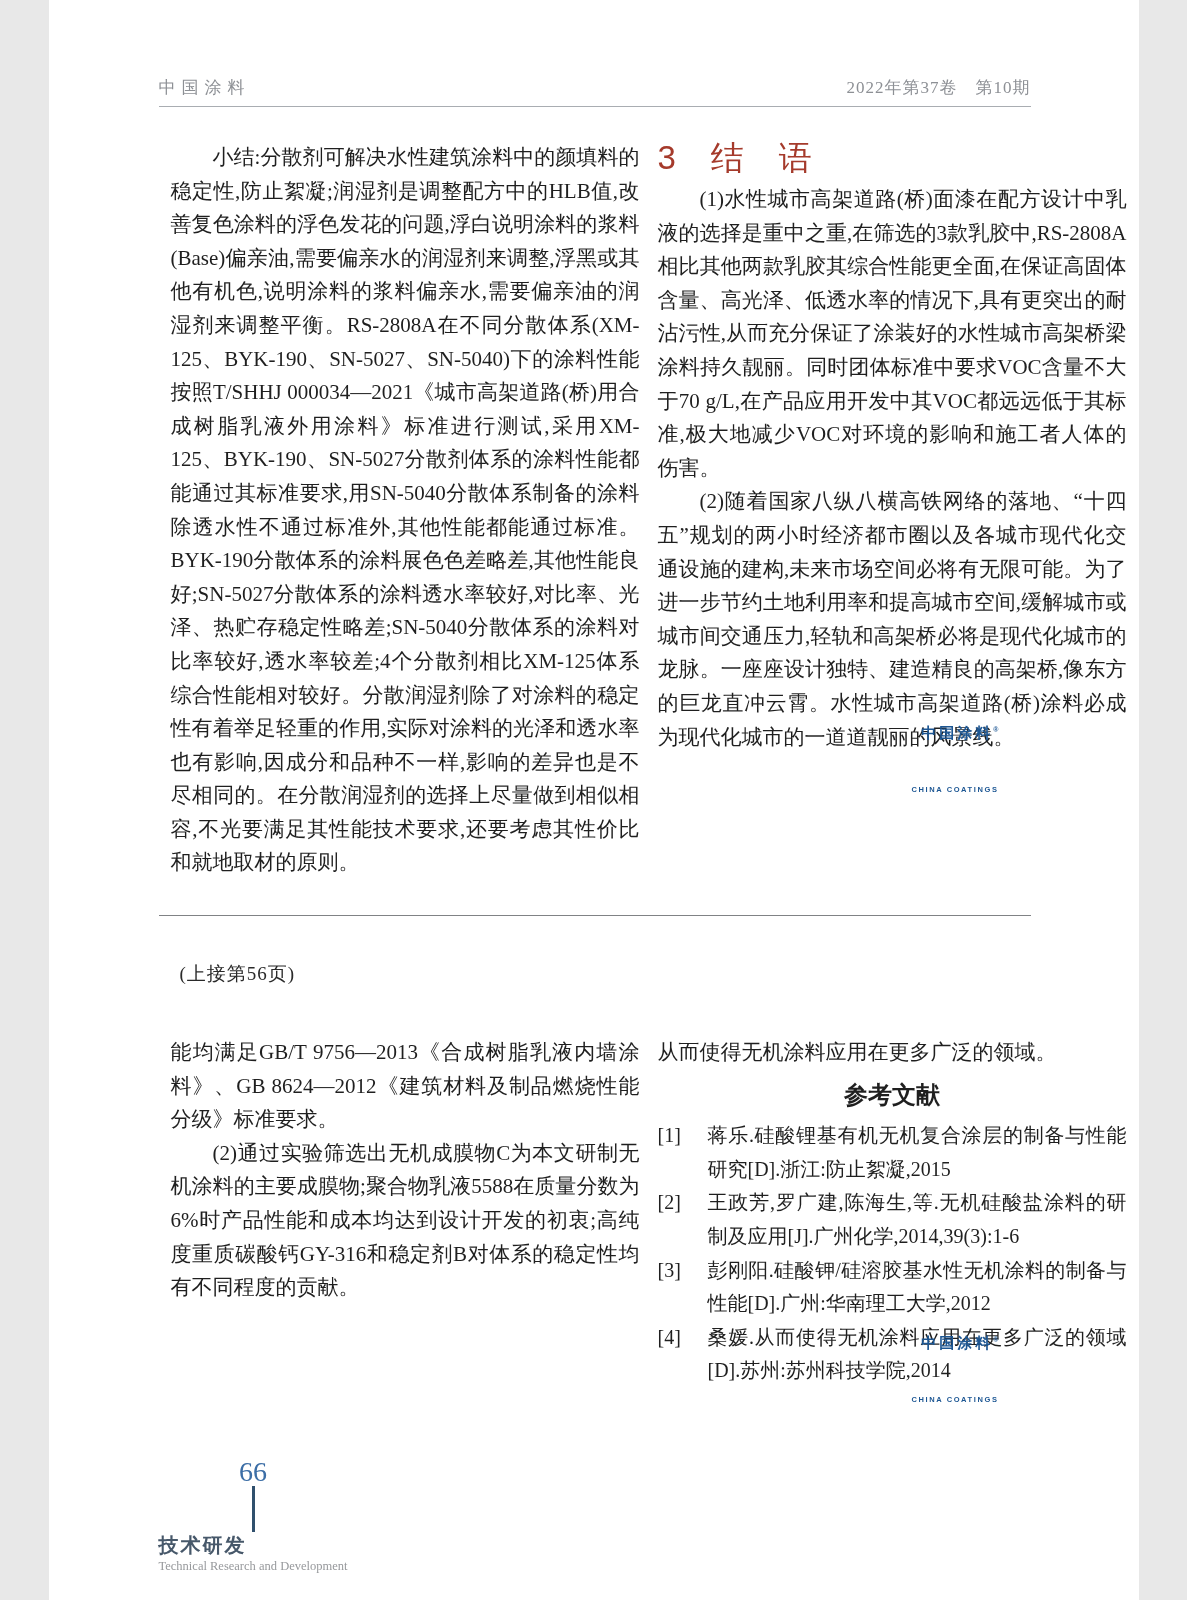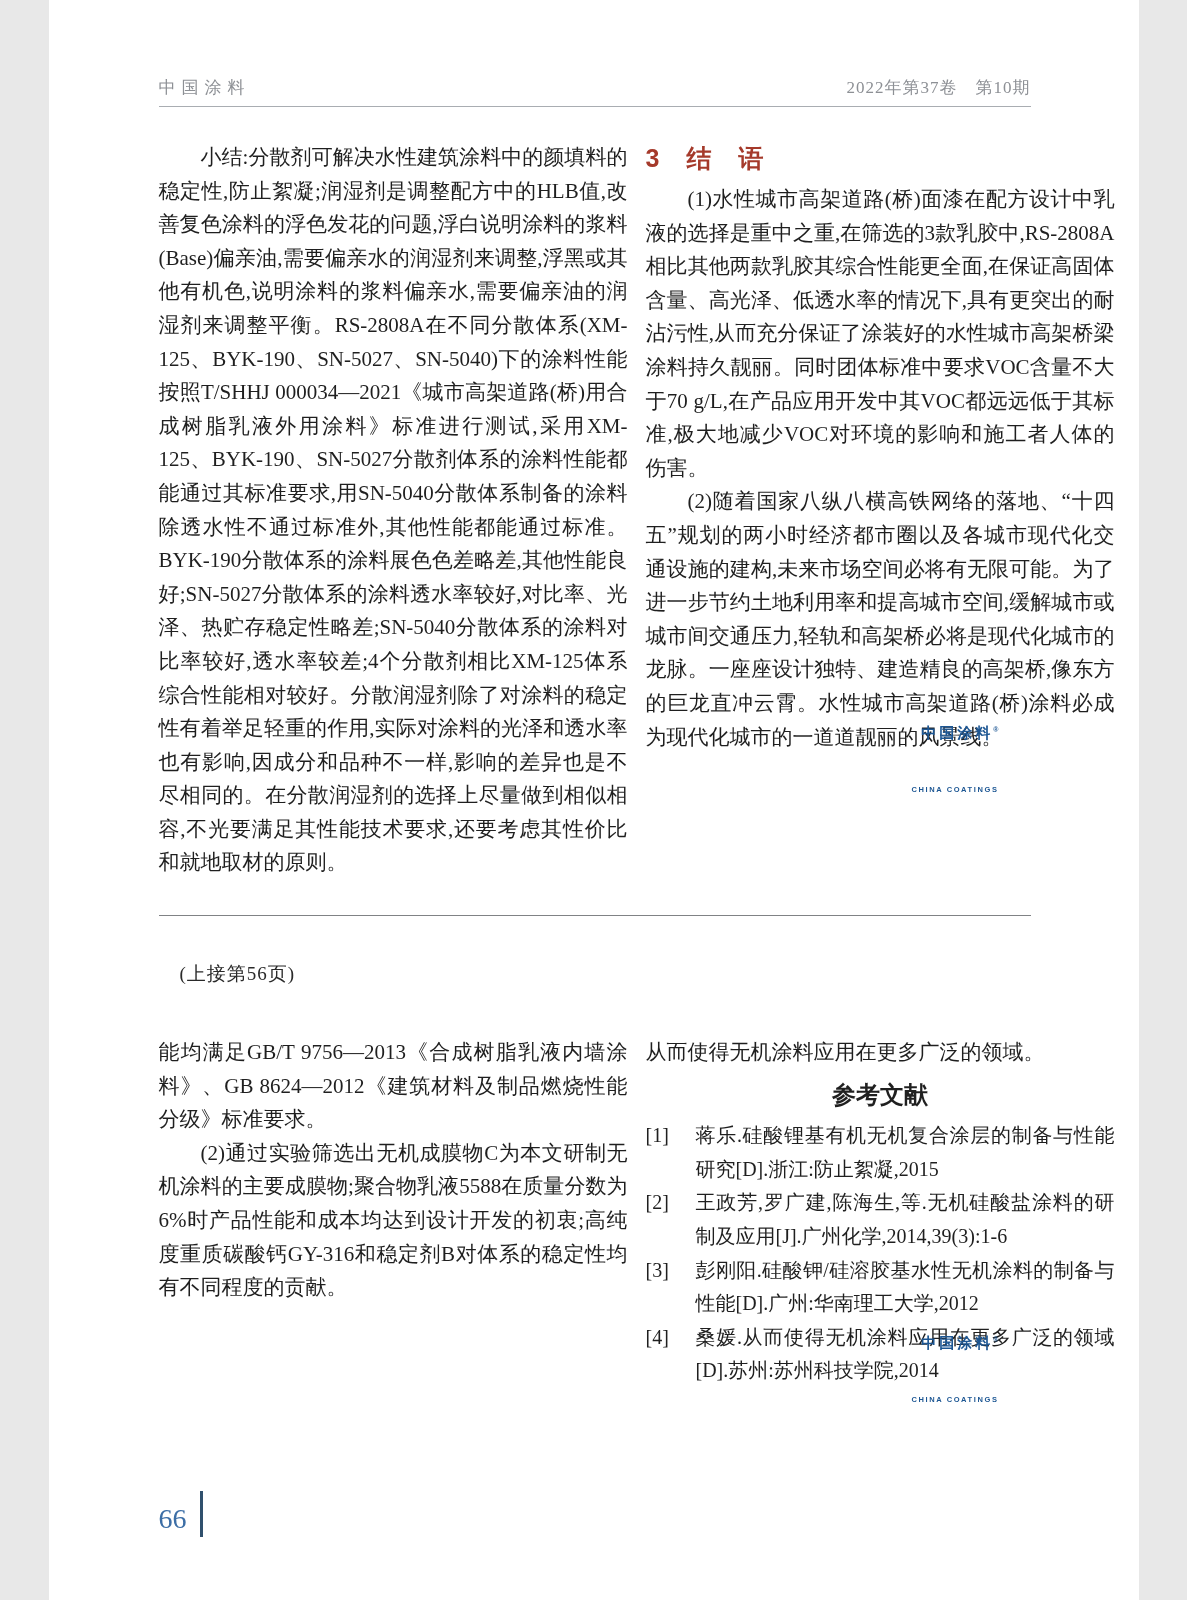--- a/index.html
+++ b/index.html
@@ -18,36 +18,36 @@
     display:flex; justify-content:space-between; align-items:flex-end;
     padding-bottom:7px;
     border-bottom:1px solid #a9adb2;
     color:#8d9095;
     font-size:17px;
   }
   .journal-name { letter-spacing:6px; }
   .issue-info { letter-spacing:1px;margin-left:30px; }
 
   
-  .columns { position:absolute; left:110px; width:968px; display:flex; gap:18px; }
+  .columns { position:absolute; left:110px; width:968px; display:flex; gap:18px;justify-content:flex-end; }
   .col { width:469px; }
   .row-article1 { top:141px; }
   .row-article2 { top:1036px; }
 
   .body-text {
     font-size:21px; line-height:33.6px;
     text-align:justify;
     margin:0;
   }
   .indent { text-indent:2em; }
 
   .section-heading {
     font-family:"Liberation Sans","DejaVu Sans",sans-serif;
-    font-weight:bold;
-    font-size:25px; line-height:34px;
+    font-weight:normal;
+    font-size:33px; line-height:34px;
     color:#a53a2b;
     margin:0 0 8px 0;
     letter-spacing:1px;
   }
 
   
   .logo { position:absolute; text-align:right; color:#1c5693; }
   .logo-line1 {
     font-family:"Liberation Sans","DejaVu Sans",sans-serif;
     font-weight:bold; font-size:15px; letter-spacing:3px; line-height:16px;
@@ -81,22 +81,22 @@
   .ref-item {
     position:relative;
     font-size:20px; line-height:33.6px;
     padding-left:50px;
     text-align:justify;
   }
   .ref-label { position:absolute; left:0; top:0; }
 
   
   .footer {
-    position:absolute; top:1491px; left:110px;
-    display:flex; align-items:center;
+    position:absolute; top:1448px; left:110px;
+    display:flex; align-items:center;flex-direction:column;
   }
   .page-number {
     font-size:28px; color:#3c6ea6; line-height:28px;
     padding-top:10px;
   }
   .footer-bar {
     width:3px; height:46px; background:#30506d;
     margin:0 11px 0 13px;
   }
   .footer-section-cn {
@@ -168,15 +168,19 @@
   </div>
 
   <div class="logo logo-2">
     <div class="logo-line1"><span>中国涂料</span><span class="logo-mark">®</span></div>
     <div class="logo-line2">CHINA COATINGS</div>
   </div>
 
   <div class="footer">
     <span class="page-number">66</span>
     <span class="footer-bar"></span>
+    <span>
+      <div class="footer-section-cn">技术研发</div>
+      <div class="footer-section-en">Technical Research and Development</div>
+    </span>
   </div>
 
 </div>
 
 </body></html>

